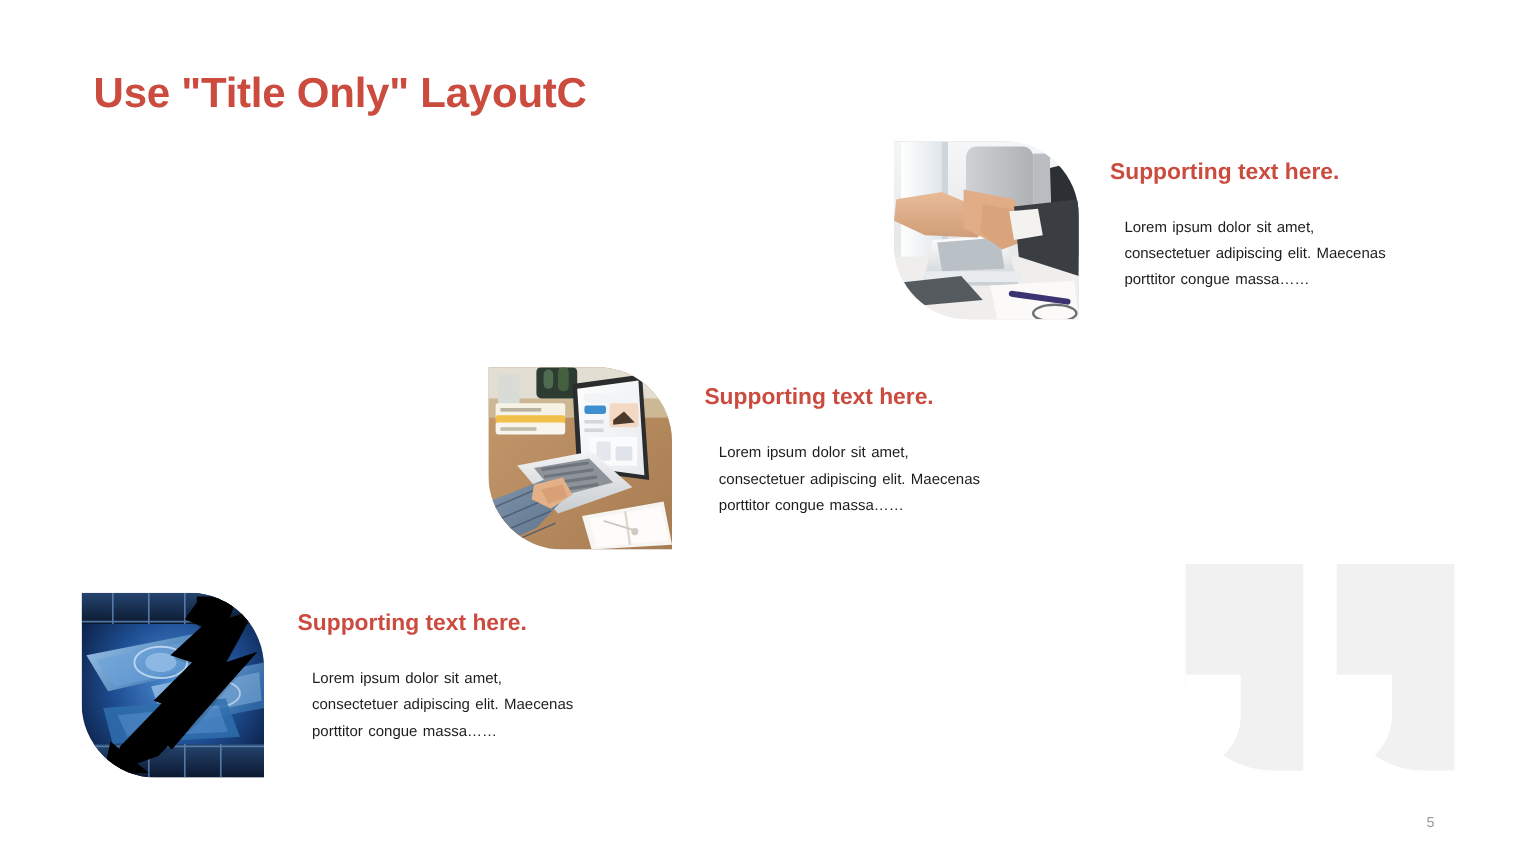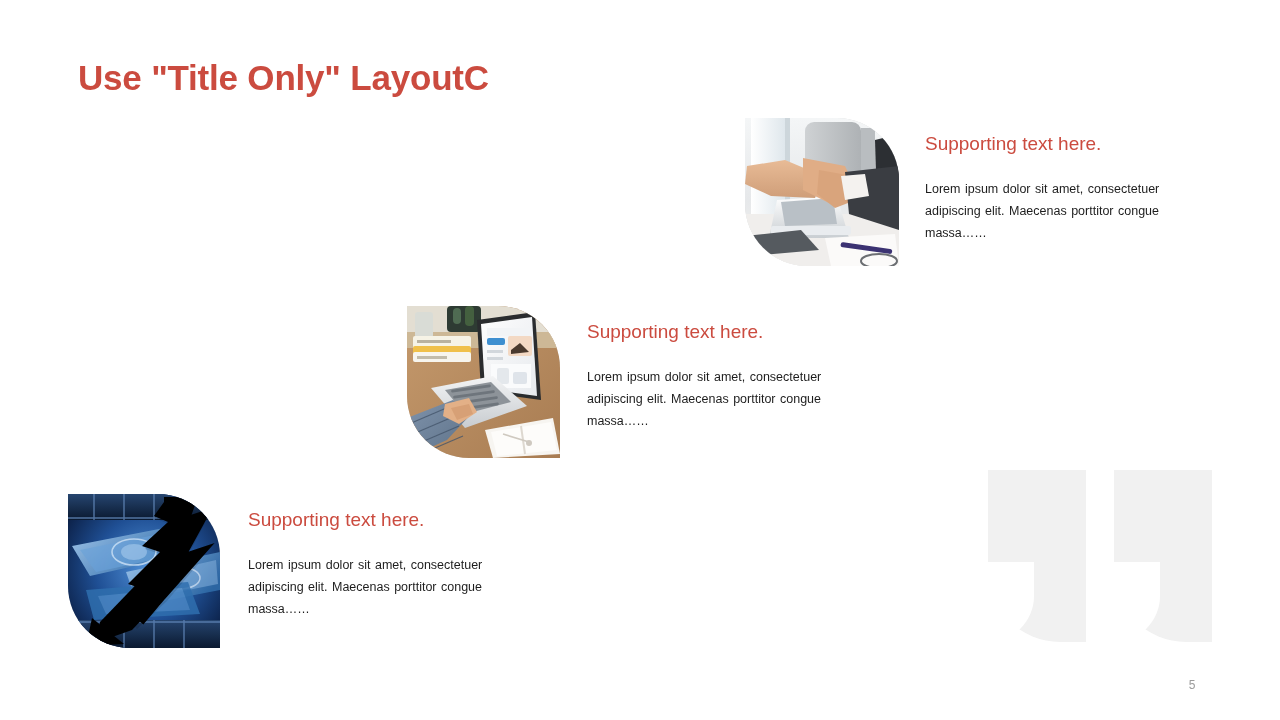--- a/index.html
+++ b/index.html
@@ -98,31 +98,31 @@
   .block-text {
     position: absolute;
     top: 14px;
   }
   .block-1 .block-text { left: 180px; width: 256px; }
   .block-2 .block-text { left: 180px; width: 252px; }
   .block-3 .block-text { left: 180px; width: 252px; }
 
   .block-heading {
     font-size: 19px;
-    font-weight: normal;
+    font-weight: bold;
     color: #cb4b3f;
     line-height: 1.25;
     margin: 0 0 22px 0;
     white-space: nowrap;
   }
   .block-body {
     font-size: 12.5px;
     color: #1d1d1d;
     line-height: 1.78;
-    margin: 0;
+    margin: 12px;
     word-spacing: 1px;
   }
 
   
   .page-number {
     position: absolute;
     left: 1180px;
     top: 678px;
     width: 24px;
     text-align: center;

